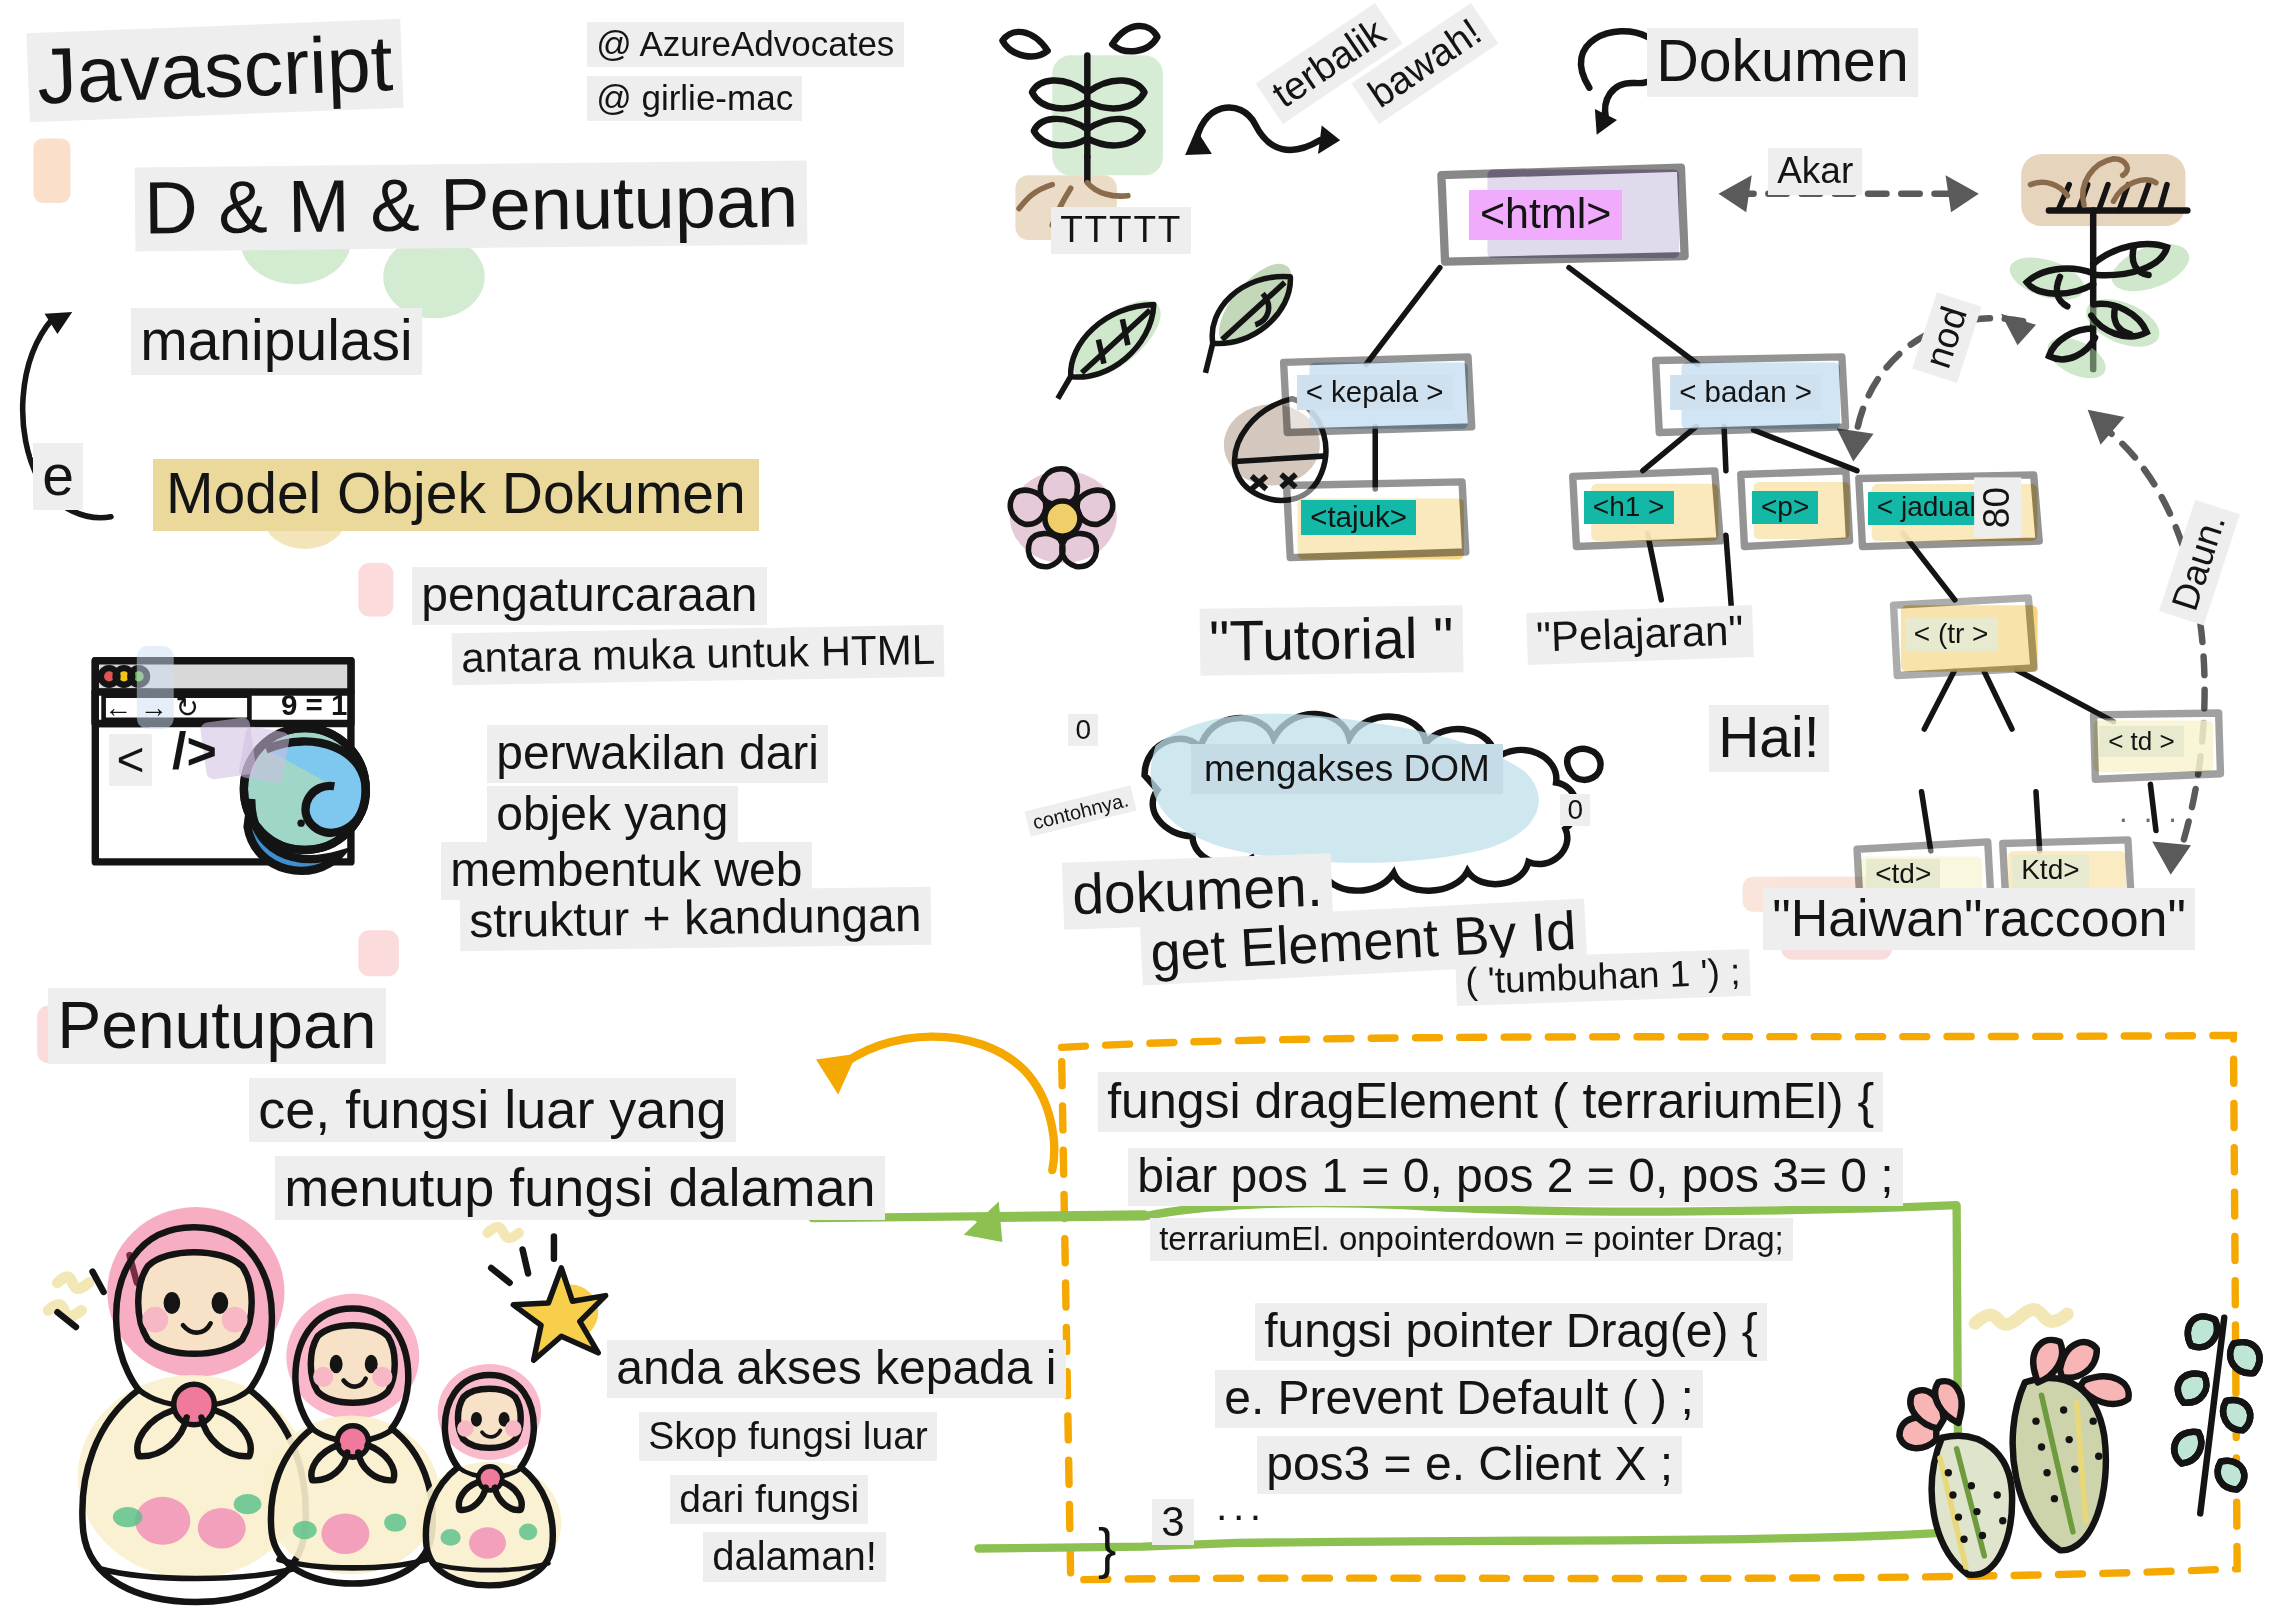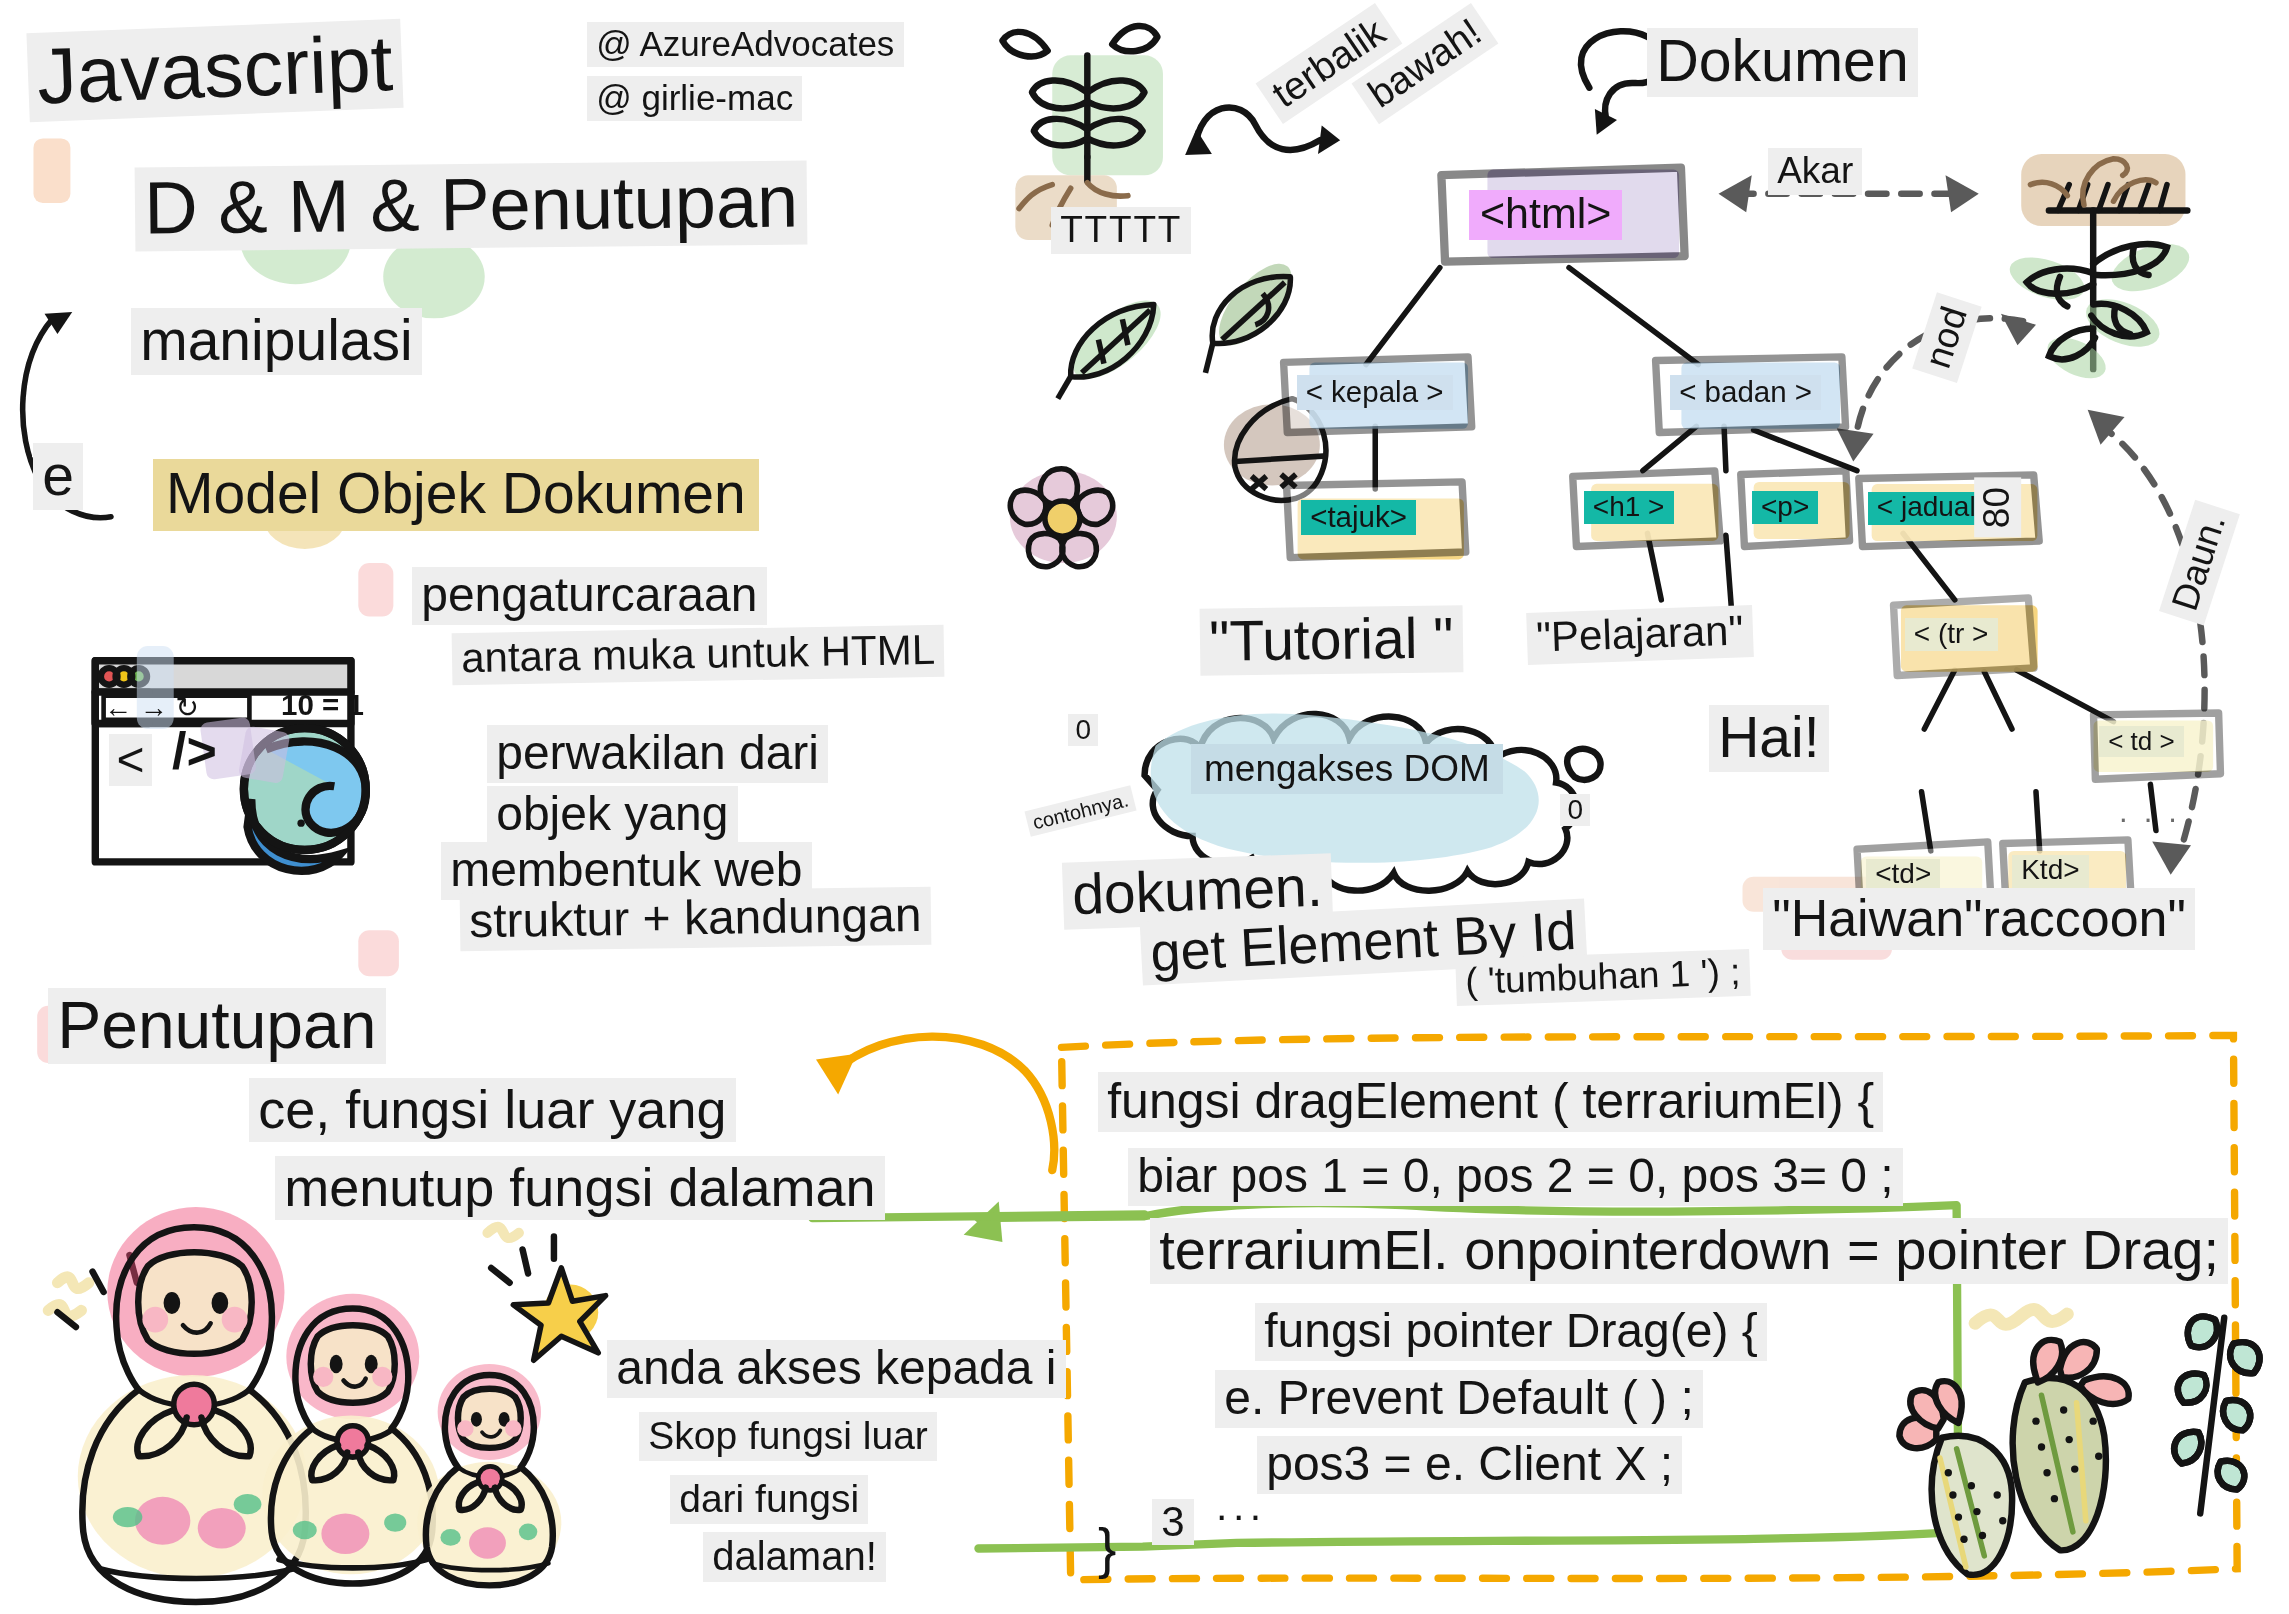--- a/index.html
+++ b/index.html
@@ -499,21 +499,21 @@
   <div class="t hl" style="left:587px;top:22px;font-size:35px;">@ AzureAdvocates</div>
   <div class="t hl" style="left:587px;top:76px;font-size:35px;">@ girlie-mac</div>
 
   <div class="t hl" style="left:412px;top:567px;font-size:48px;">pengaturcaraan</div>
   <div class="t hl" style="left:452px;top:629px;font-size:42px;transform:rotate(-1deg);">antara muka untuk HTML</div>
   <div class="t hl" style="left:487px;top:725px;font-size:48px;">perwakilan dari</div>
   <div class="t hl" style="left:487px;top:786px;font-size:48px;">objek yang</div>
   <div class="t hl" style="left:441px;top:842px;font-size:48px;">membentuk web</div>
   <div class="t hl" style="left:460px;top:890px;font-size:48px;transform:rotate(-0.8deg);">struktur + kandungan</div>
 
-  <div class="t" style="left:281px;top:690px;font-size:29.5px;font-weight:600;">10 = 1</div>
+  <div class="t" style="left:281px;top:690px;font-size:29.5px;font-weight:600;">9 = 1</div>
   <div class="t" style="left:104px;top:694px;font-size:28px;">
     <span>←</span>
     <span>→</span>
     <span>↻</span>
   </div>
   <div class="t hl" style="left:109px;top:734px;font-size:48px;padding:1.8px 7.4px;">&lt;</div>
   <div class="t" style="left:172px;top:725px;font-size:52px;font-weight:700;">/&gt;</div>
 
   <div class="t hl" style="left:1647px;top:28px;font-size:59px;">Dokumen</div>
   <div class="t hl" style="left:1257px;top:39px;font-size:39px;transform:rotate(-34deg);">terbalik</div>
@@ -541,21 +541,21 @@
   <div class="t hl" style="left:249px;top:1078px;font-size:54px;">ce, fungsi luar yang</div>
   <div class="t hl" style="left:275px;top:1156px;font-size:54px;">menutup fungsi dalaman</div>
 
   <div class="t hl" style="left:607px;top:1340px;font-size:48px;">anda akses kepada i</div>
   <div class="t hl" style="left:639px;top:1412px;font-size:39px;">Skop fungsi luar</div>
   <div class="t hl" style="left:670px;top:1475px;font-size:39px;">dari fungsi</div>
   <div class="t hl" style="left:703px;top:1532px;font-size:40px;">dalaman!</div>
 
   <div class="t hl" style="left:1098px;top:1072px;font-size:50px;">fungsi dragElement ( terrariumEl) {</div>
   <div class="t hl" style="left:1128px;top:1148px;font-size:48px;">biar pos 1 = 0, pos 2 = 0, pos 3= 0 ;</div>
-  <div class="t hl" style="left:1150px;top:1218px;font-size:56px;">terrariumEl. onpointerdown = pointer Drag;</div>
+  <div class="t hl" style="left:1150px;top:1218px;font-size:33px;">terrariumEl. onpointerdown = pointer Drag;</div>
   <div class="t hl" style="left:1255px;top:1303px;font-size:48px;">fungsi pointer Drag(e) {</div>
   <div class="t hl" style="left:1215px;top:1370px;font-size:48px;">e. Prevent Default ( ) ;</div>
   <div class="t hl" style="left:1257px;top:1436px;font-size:48px;">pos3 = e. Client X ;</div>
   <div class="t" style="left:1216px;top:1486px;font-size:41px;letter-spacing:5.5px;">...</div>
   <div class="t hl" style="left:1152px;top:1499px;font-size:42px;padding:1.8px 9.2px;">3</div>
   <div class="t" style="left:1098px;top:1521px;font-size:55px;">}</div>
 
 </div>
 
 

